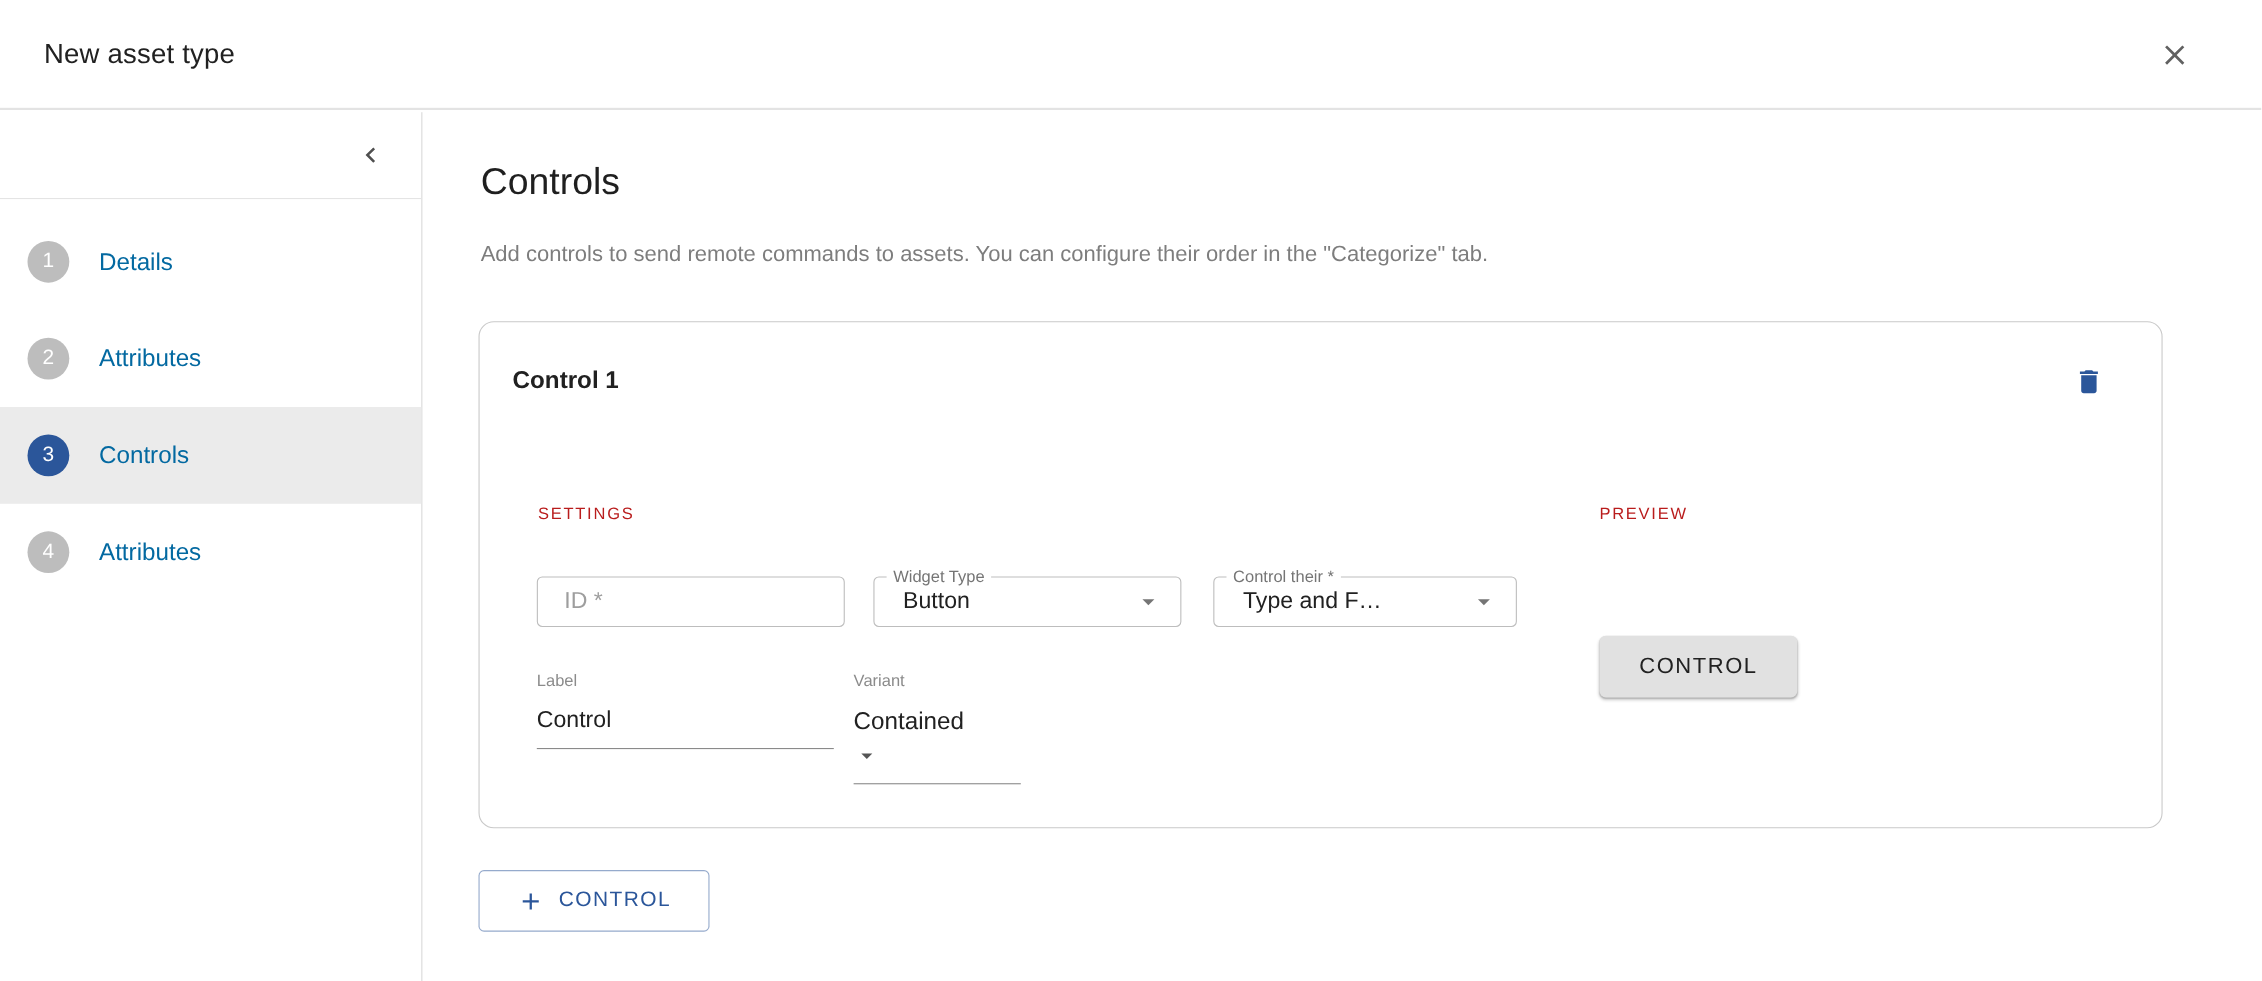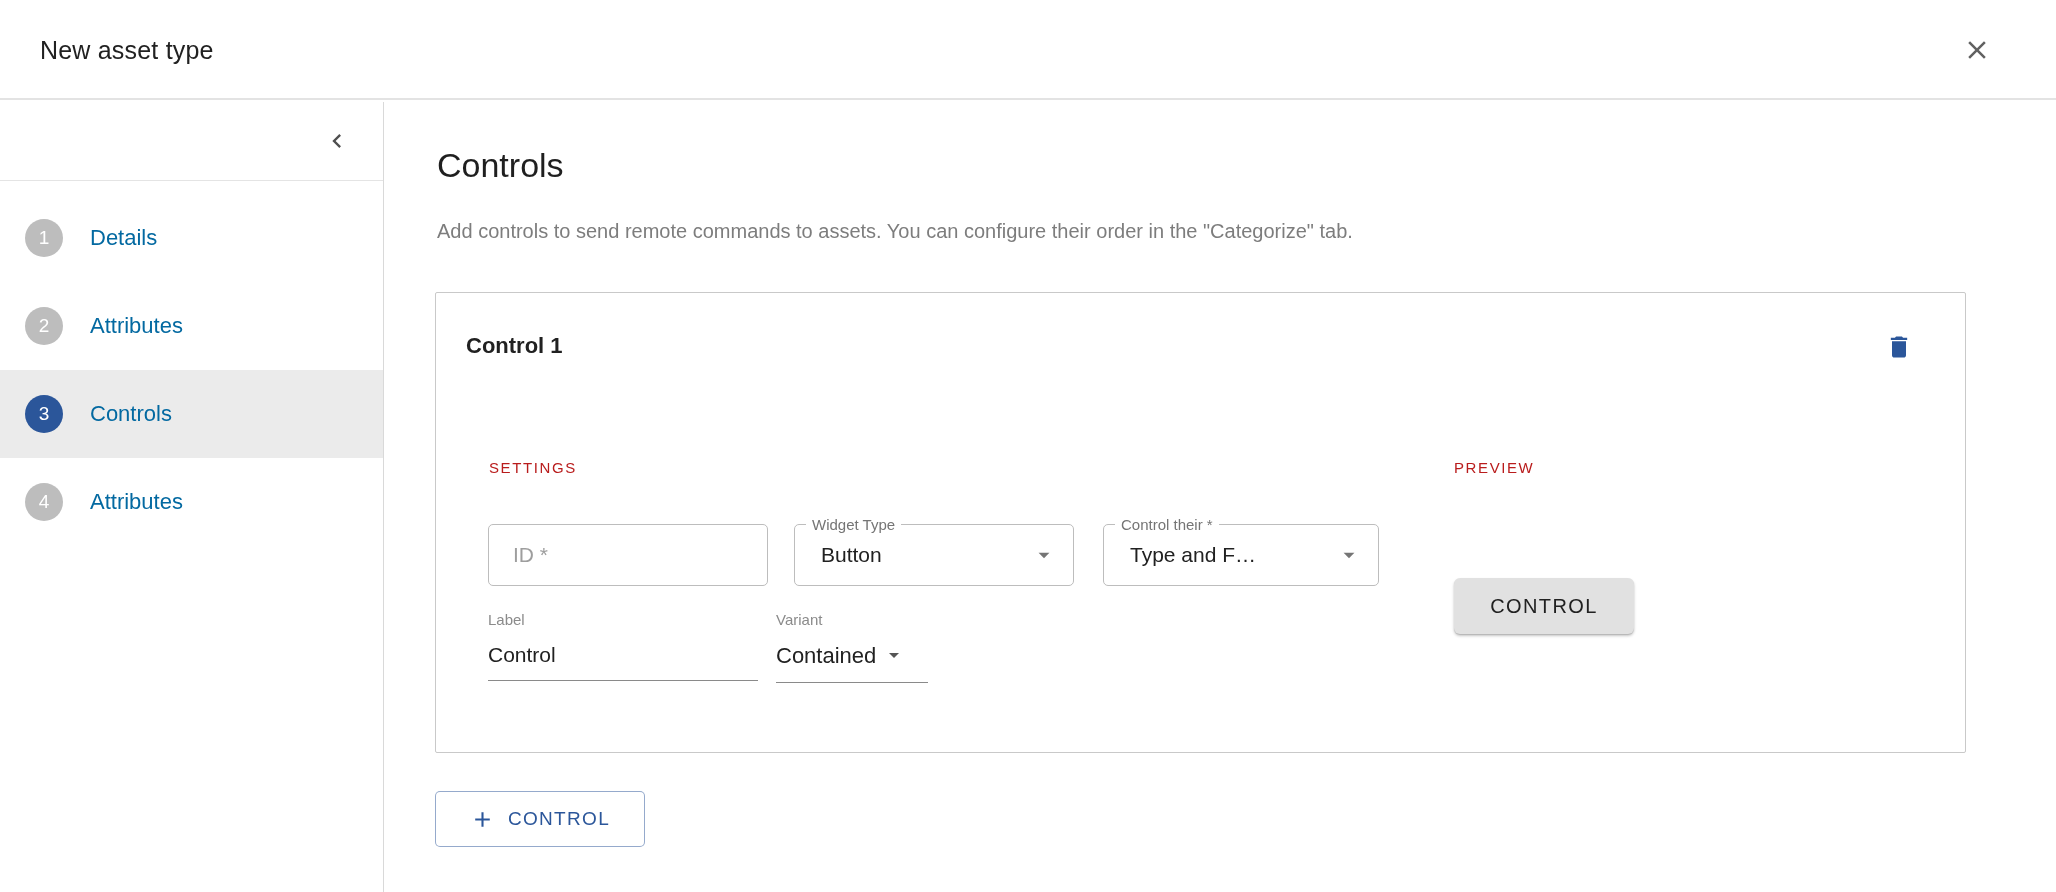--- a/index.html
+++ b/index.html
@@ -34,32 +34,32 @@
   .step.active .step-circle { background:#2b569a; }
   .step-label { margin-left:27px; font-size:22px; color:#0369a1; }
 
   
   .main { position:absolute; left:385px; top:102px; width:1671px; height:790px; background:#fff; }
   .page-title { position:absolute; left:52px; top:44px; font-size:34px; font-weight:400; color:#1f1f1f; }
   .page-desc { position:absolute; left:52px; top:118px; font-size:20px; color:#7d7d7d; }
 
   
   .card { position:absolute; left:50px; top:190px; width:1531px; height:461px;
-    border:1px solid #c9c9c9; border-radius:2px; background:#fff; }
+    border:1px solid #c9c9c9; border-radius:14px; background:#fff; }
   .card-title { position:absolute; left:30px; top:40px; font-size:22px; font-weight:700; color:#212121; }
   .delete-btn { position:absolute; right:44px; top:32px; width:44px; height:44px;
     display:flex; align-items:center; justify-content:center; background:none; border:none;
     cursor:pointer; border-radius:50%; }
   .delete-btn svg { width:28px; height:28px; fill:#2b569a; }
   .section-label { position:absolute; font-size:15px; letter-spacing:1.6px; color:#b91c1c; }
   .settings-label { left:53px; top:166px; }
   .preview-label { left:1018px; top:166px; }
 
   
-  .outlined { position:absolute; top:231px; height:62px; border:1px solid #bdbdbd;
+  .outlined { position:absolute; top:231px; height:46px; border:1px solid #bdbdbd;
     border-radius:5px; background:#fff; }
   .outlined .notch { position:absolute; top:-9px; left:11px; background:#fff;
     padding:0 6px; font-size:15px; color:#757575; white-space:nowrap; }
   .outlined .value { position:absolute; left:26px; top:50%; transform:translateY(-50%);
     font-size:21px; color:#212121; white-space:nowrap; }
   .outlined .dd-arrow { position:absolute; right:16px; top:50%; transform:translateY(-50%);
     width:26px; height:26px; fill:#757575; }
   .field-id { left:52px; width:280px; }
   .field-id input { position:absolute; inset:0; border:none; outline:none; background:none;
     padding:0 24px; font-size:21px; font-family:"Liberation Sans",sans-serif; color:#212121; }
@@ -69,21 +69,21 @@
 
   
   .std-field { position:absolute; top:318px; }
   .std-label { font-size:15px; color:#8b8b8b; display:block; }
   .field-label-std { left:52px; width:270px; }
   .field-variant { left:340px; width:152px; }
   .std-input { display:block; width:100%; border:none; border-bottom:1px solid #8a8a8a;
     outline:none; background:none; font-size:21px; color:#212121;
     font-family:"Liberation Sans",sans-serif; padding:15px 0 13px; }
   .std-select { display:flex; align-items:flex-start; gap:6px; border-bottom:1px solid #8a8a8a;
-    padding:15px 0 13px; cursor:pointer; }
+    padding:15px 0 13px; cursor:pointer;flex-direction:column; }
   .std-select .val { font-size:22px; color:#212121; }
   .std-select svg { width:24px; height:24px; fill:#555; }
 
   
   .preview-btn { position:absolute; left:1018px; top:285px; width:180px; height:56px;
     background:#e1e1e1; border:none; border-radius:6px; font-size:20px; letter-spacing:1.4px;
     color:#212121; font-family:"Liberation Sans",sans-serif; cursor:pointer;
     box-shadow:0 2px 3px rgba(0,0,0,.22), 0 1px 1px rgba(0,0,0,.12); }
 
   

